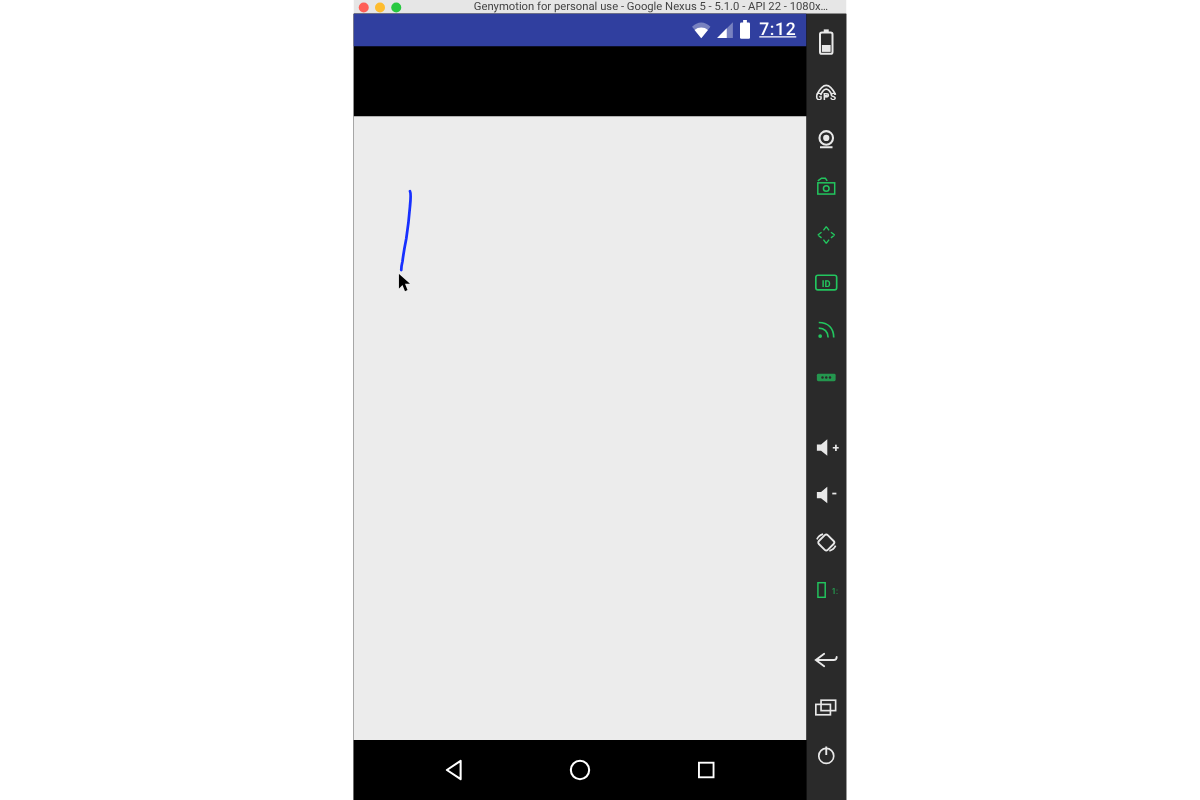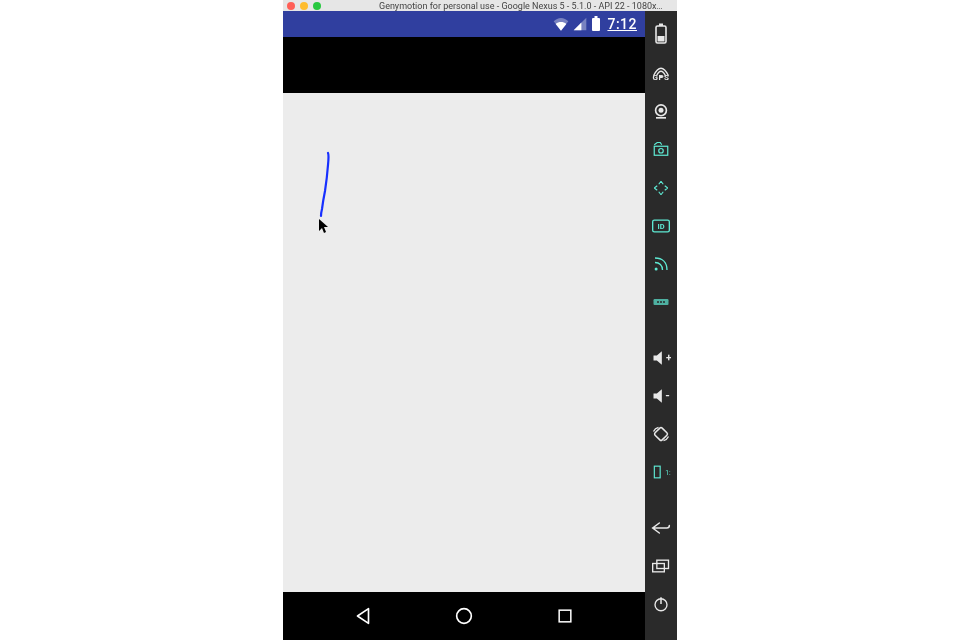--- a/index.html
+++ b/index.html
@@ -126,21 +126,21 @@
     gap: 0;
   }
   .tool {
     width: 32px;
     height: 38px;
     display:flex;
     align-items:center;
     justify-content:center;
     color:#e8e8e8;
   }
-  .tool.dim { color:#5eead4; }
+  .tool.dim { color:#22c55e; }
   .tool-group-gap { height: 18px; }
   .gps-label { font-size:8px; font-weight:700; letter-spacing:.5px; margin-top:-6px; color:#e8e8e8;}
 </style>
 </head>
 <body>
 
 <div class="mac-titlebar">
   <div class="traffic-lights">
     <div class="tl red"></div>
     <div class="tl amber"></div>

